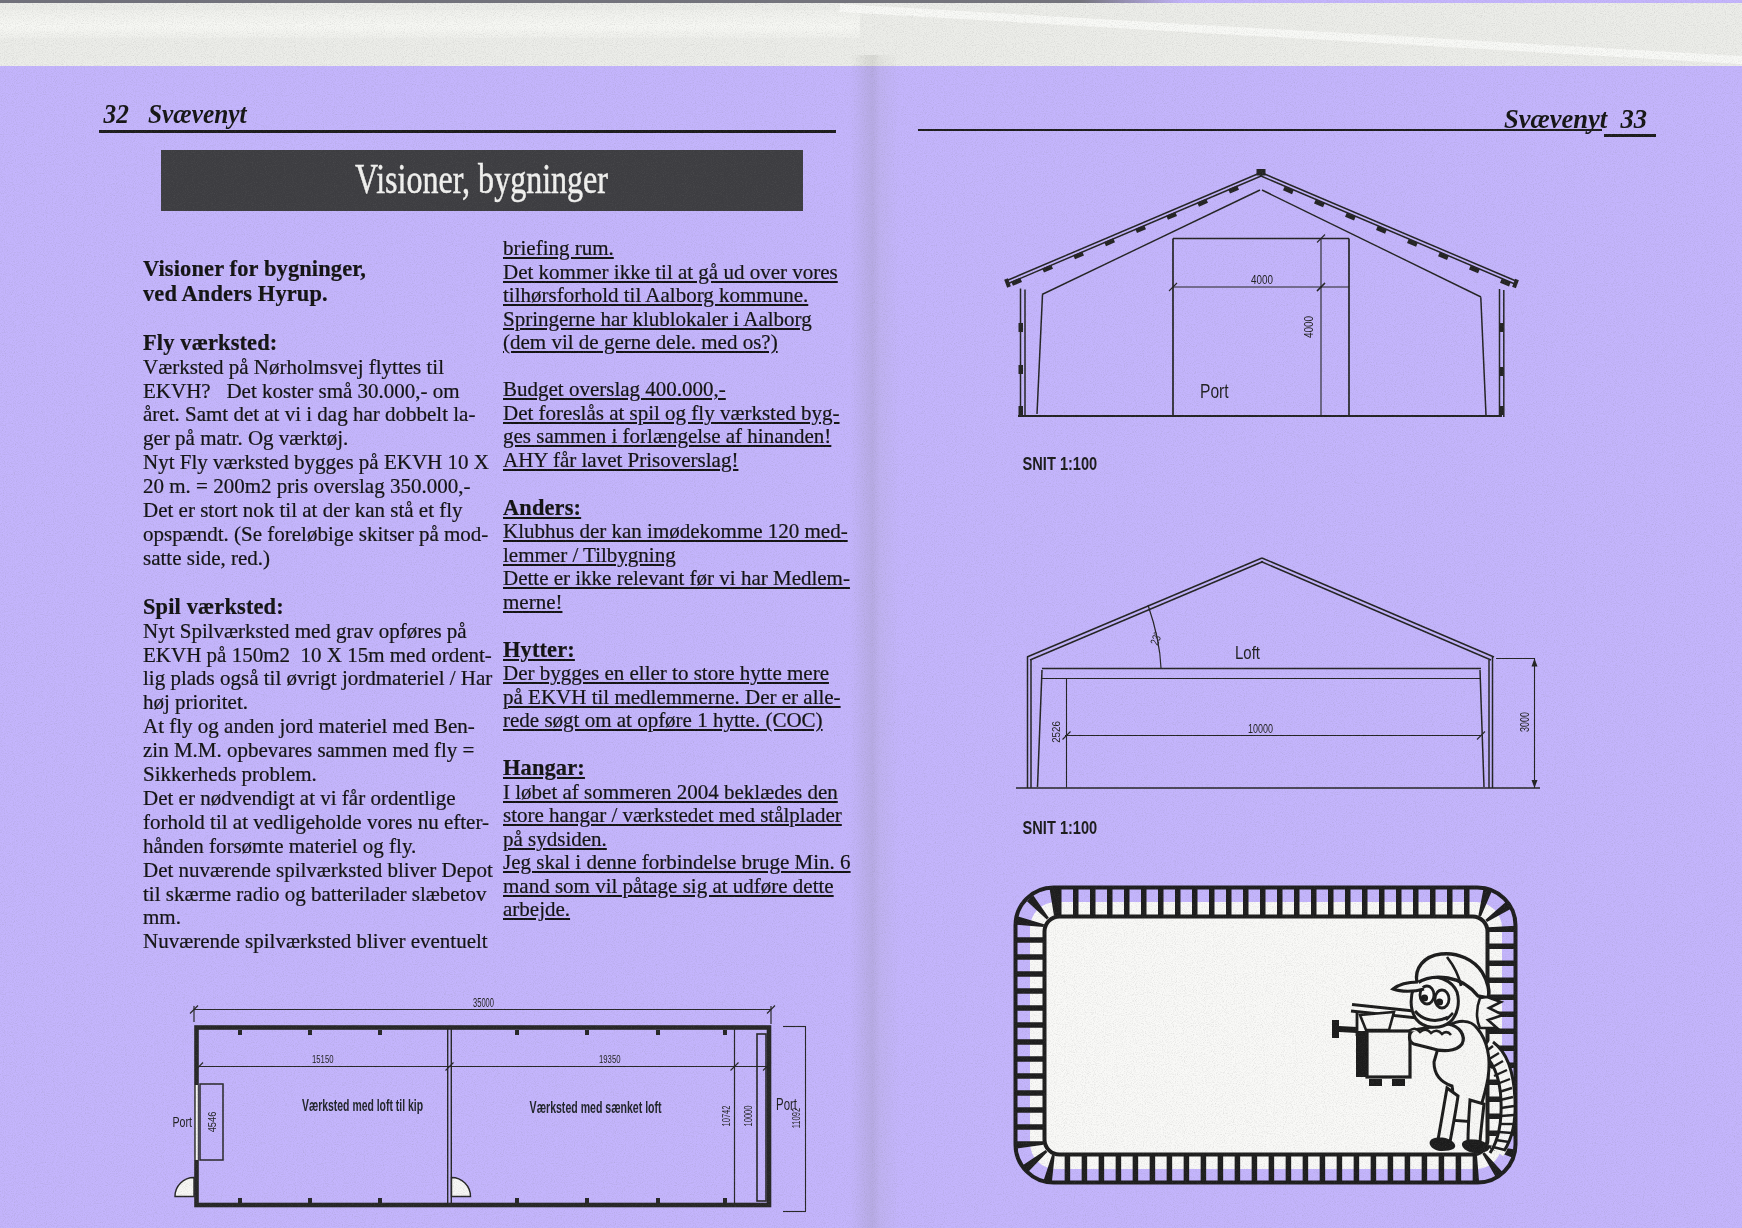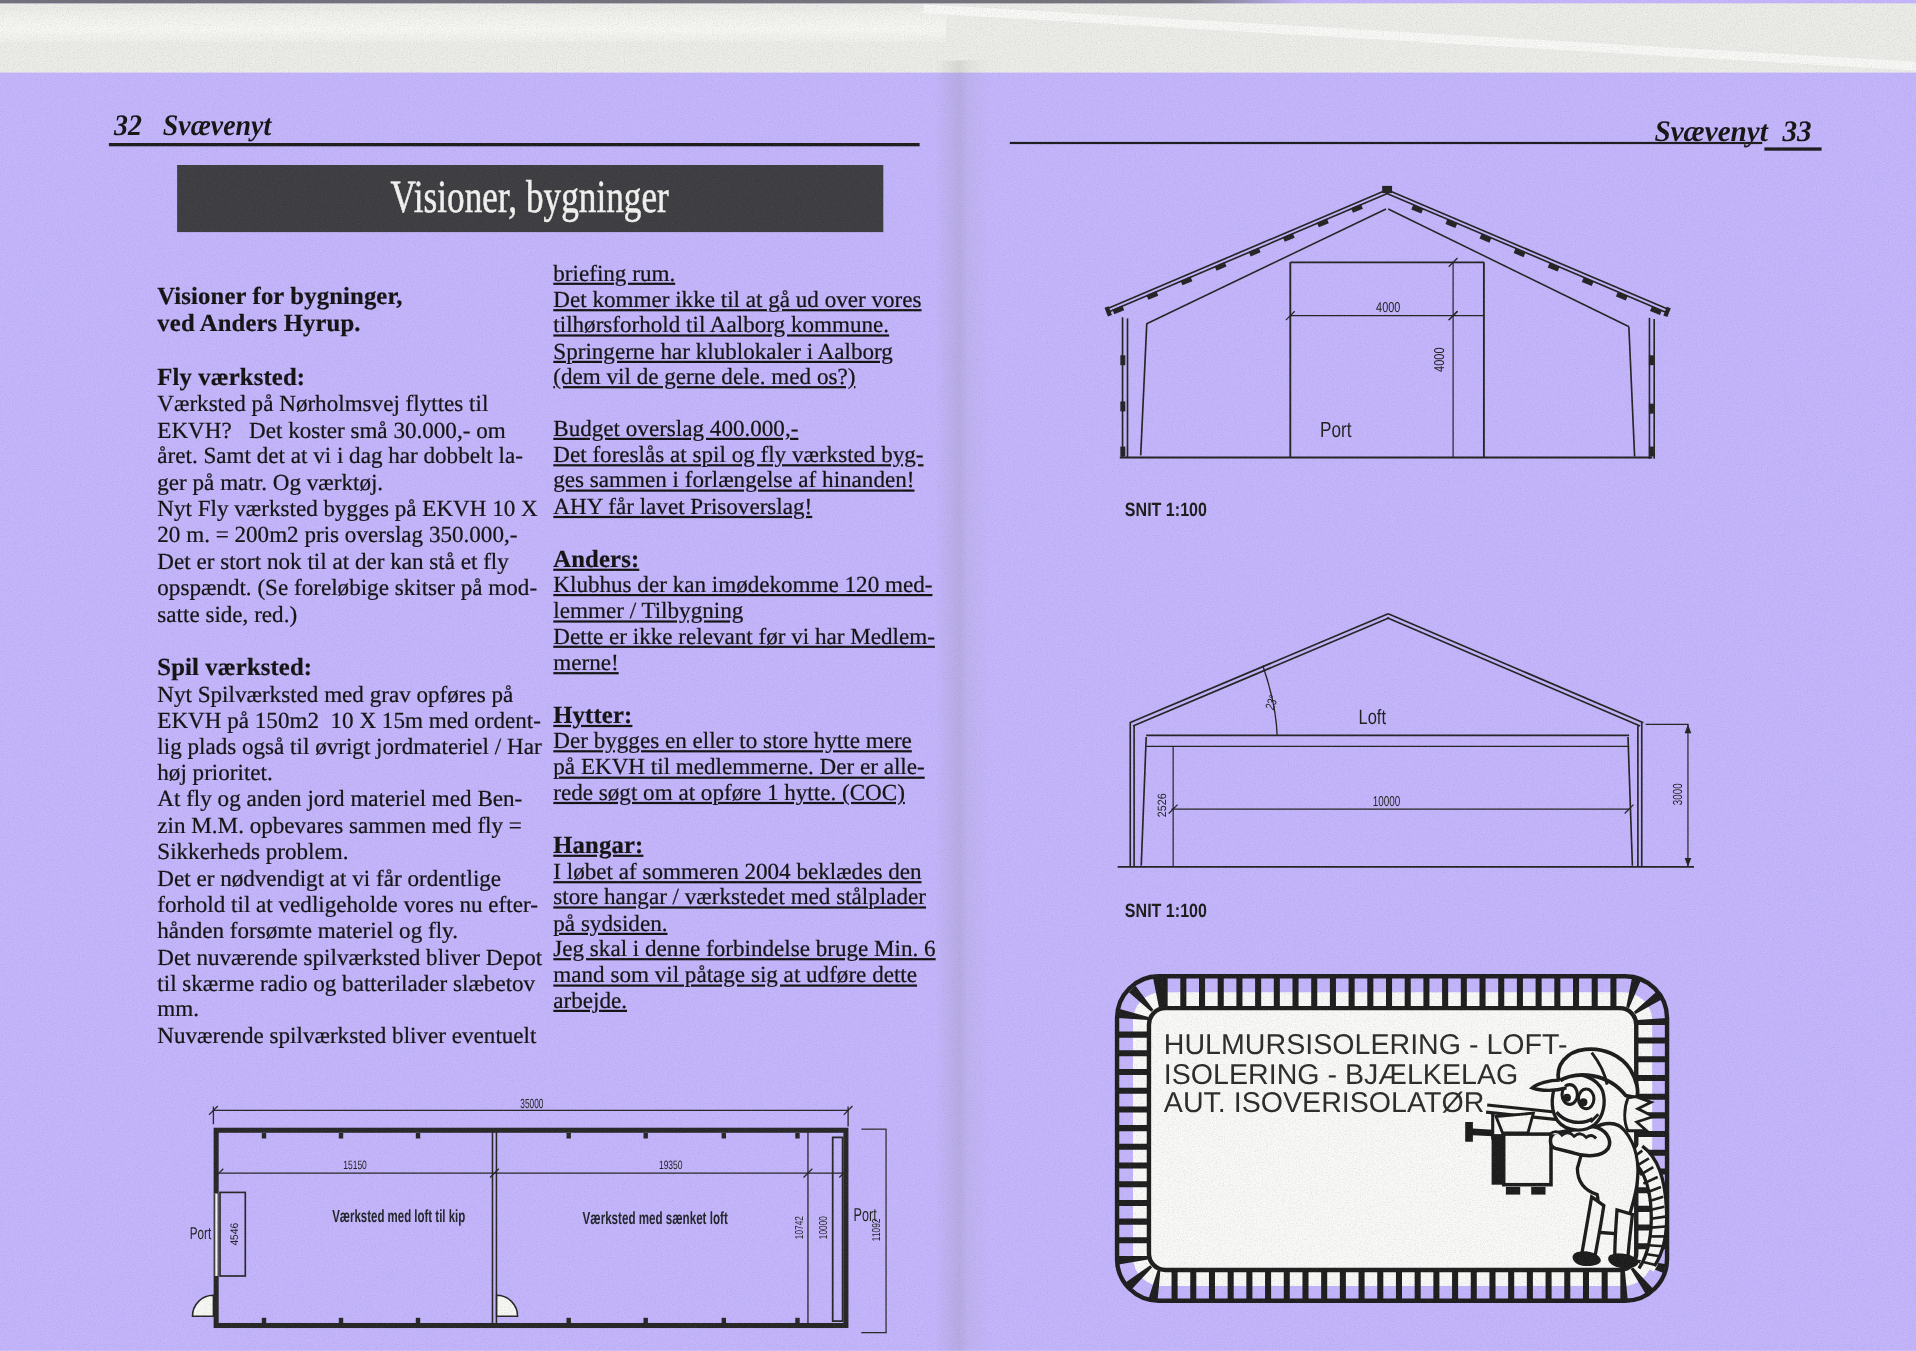--- a/index.html
+++ b/index.html
@@ -403,17 +403,16 @@
     <path d="M1487,997 L1501,1002 L1489,1008 L1503,1015 L1488,1020 L1497,1028 L1480,1028 C1476,1020 1476,1008 1480,998 Z" stroke-width="2.6" fill="#f8f8f6"></path>
   </g>
 
   <filter id="noise">
     <feTurbulence type="fractalNoise" baseFrequency="0.9" numOctaves="2" seed="7"></feTurbulence>
     <feColorMatrix type="matrix" values="0 0 0 0 0.2  0 0 0 0 0.2  0 0 0 0 0.2  0.6 0.6 0.6 0 -0.82"></feColorMatrix>
   </filter>
   <rect x="0" y="66" width="1742" height="1162" filter="url(#noise)" opacity="0.38" stroke="none"></rect>
 </svg>
 
-<div class="abs sans" style="z-index:3;left:1058px;top:936px;font-size:26px;line-height:26.5px;color:#2e2e2e;">HULMURSISOLERING - LOFT-<br>ISOLERING - BJÆLKELAG<br>AUT. ISOVERISOLATØR</div>
 
 
 
 </div>
 
 </body></html>

